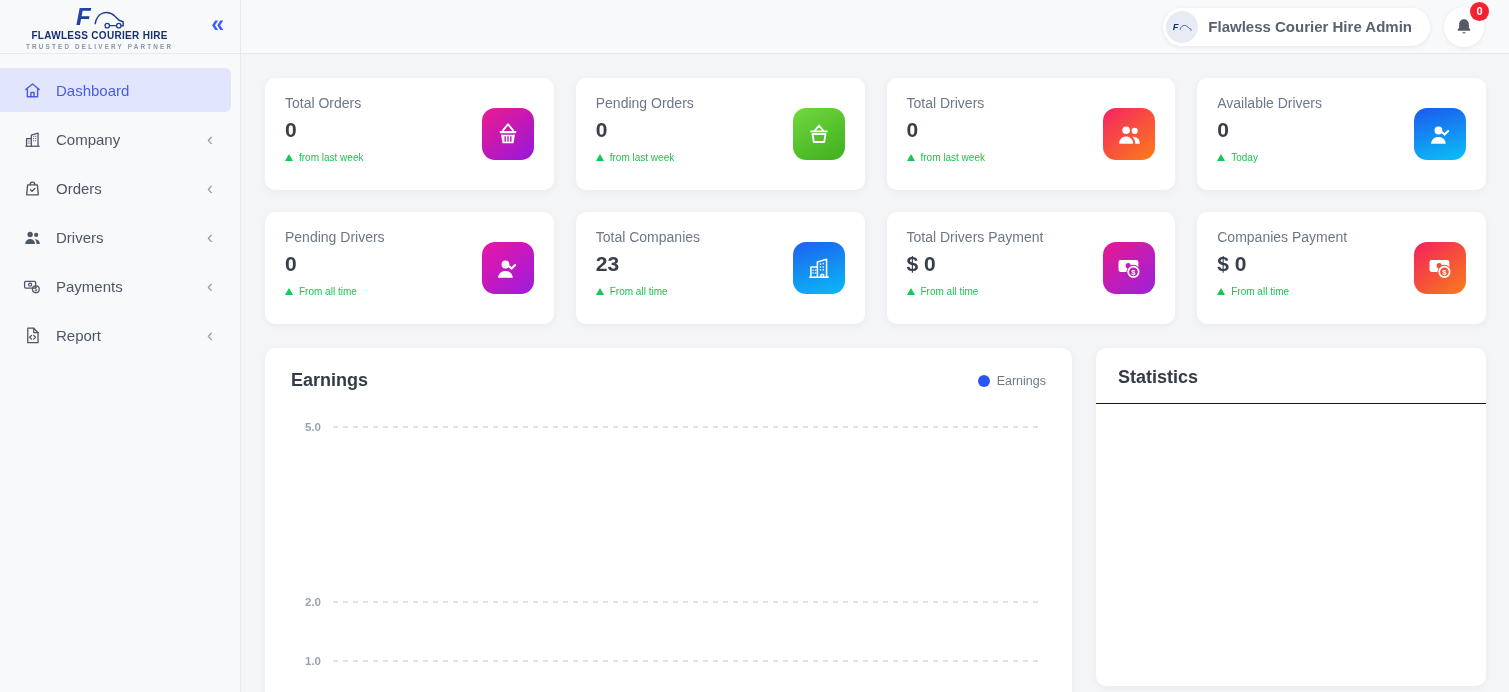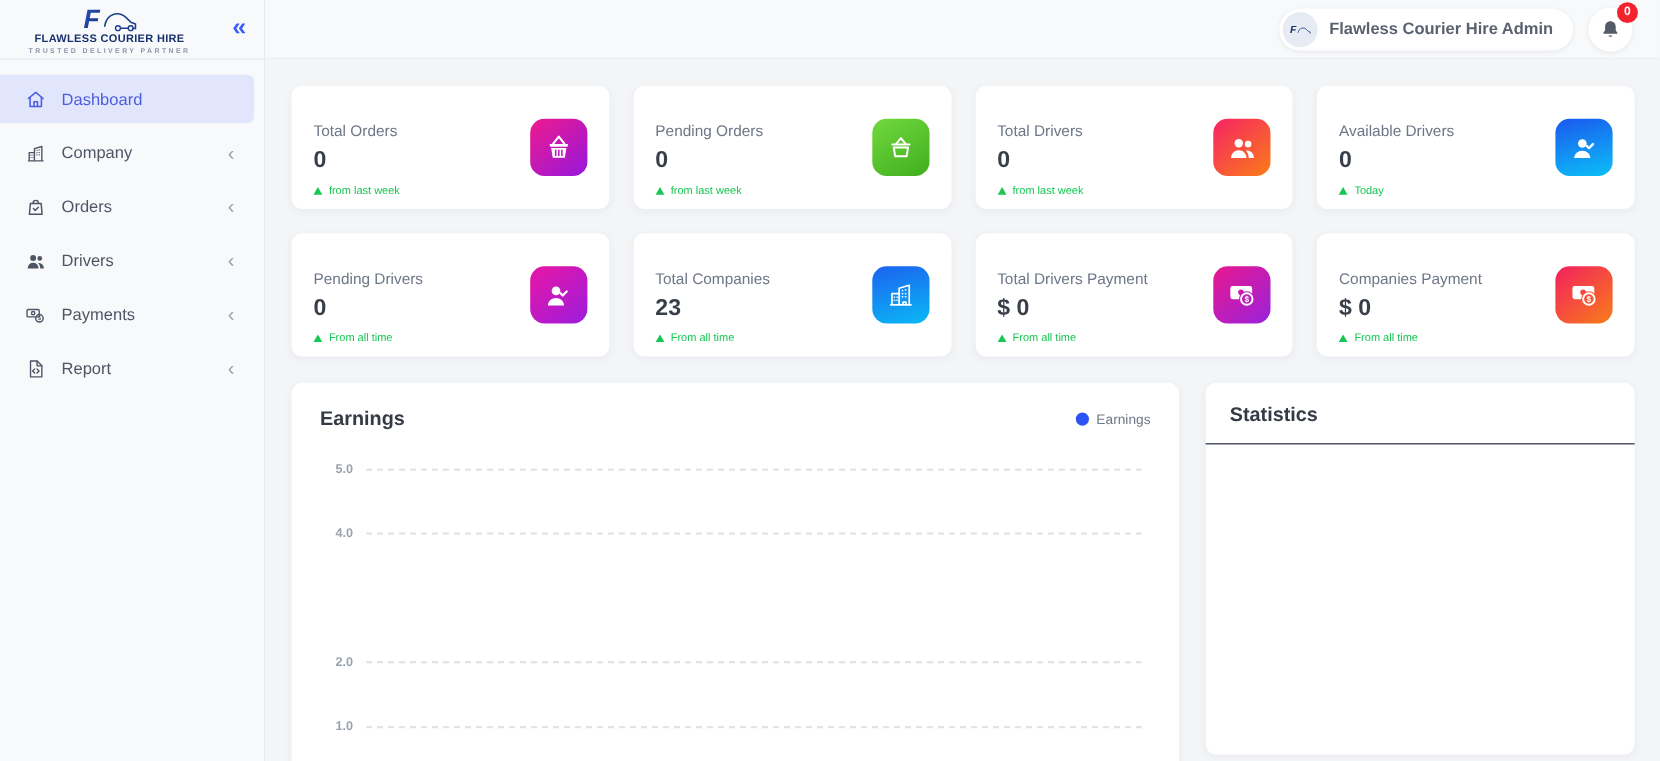--- a/index.html
+++ b/index.html
@@ -36,21 +36,21 @@
     display:flex; align-items:center; justify-content:center; box-shadow:0 1px 5px rgba(20,20,43,.08); cursor:pointer; }
   .badge { position:absolute; top:-5px; right:-5px; min-width:19px; height:19px; border-radius:10px;
     background:#f4212e; color:#fff; font-size:11px; font-weight:700; display:flex;
     align-items:center; justify-content:center; padding:0 4px; }
 
   
   .content { flex:1; background:#f4f5f7; padding:24px 23px 0 24px; overflow:hidden; }
   .cards-grid { display:grid; grid-template-columns:repeat(4,1fr); gap:22px; margin-bottom:24px; }
   .stat-card { background:#fff; border-radius:10px; height:112px; padding:17px 20px;
     display:flex; justify-content:space-between; box-shadow:0 2px 8px rgba(25,39,72,.05); }
-  .sc-title { font-size:14px; color:#6e7787; margin-bottom:7px;margin-top:16px; }
+  .sc-title { font-size:14px; color:#6e7787; margin-bottom:7px; }
   .sc-value { font-size:21px; font-weight:700; color:#393f48; margin-bottom:10px; }
   .sc-note { display:flex; align-items:center; gap:6px; font-size:10px; color:#17c653; }
   .tri { width:0; height:0; border-left:4.5px solid transparent; border-right:4.5px solid transparent;
     border-bottom:7px solid #17c653; }
   .sc-icon { width:52px; height:52px; border-radius:13px; align-self:center; flex:none;
     display:flex; align-items:center; justify-content:center; color:#fff; }
 
   .panels { display:flex; gap:24px; align-items:flex-start; }
   .earnings-card { flex:1; background:#fff; border-radius:10px; height:400px;
     padding:22px 26px; box-shadow:0 2px 8px rgba(25,39,72,.05); }
@@ -376,24 +376,20 @@
           <div class="legend">
             <span class="legend-dot" style="background: rgb(44, 84, 244);"></span>
             <span class="legend-label">Earnings</span>
           </div>
         </div>
         <div class="chart">
           <div class="grid-row" style="top:0">
             <span class="tick-label">5.0</span>
             <span class="dash-line"></span>
           </div>
-          <div class="grid-row" style="top:58px">
-            <span class="tick-label">4.0</span>
-            <span class="dash-line"></span>
-          </div>
           <div class="grid-row" style="top:175px">
             <span class="tick-label">2.0</span>
             <span class="dash-line"></span>
           </div>
           <div class="grid-row" style="top:234px">
             <span class="tick-label">1.0</span>
             <span class="dash-line"></span>
           </div>
         </div>
       </div>

